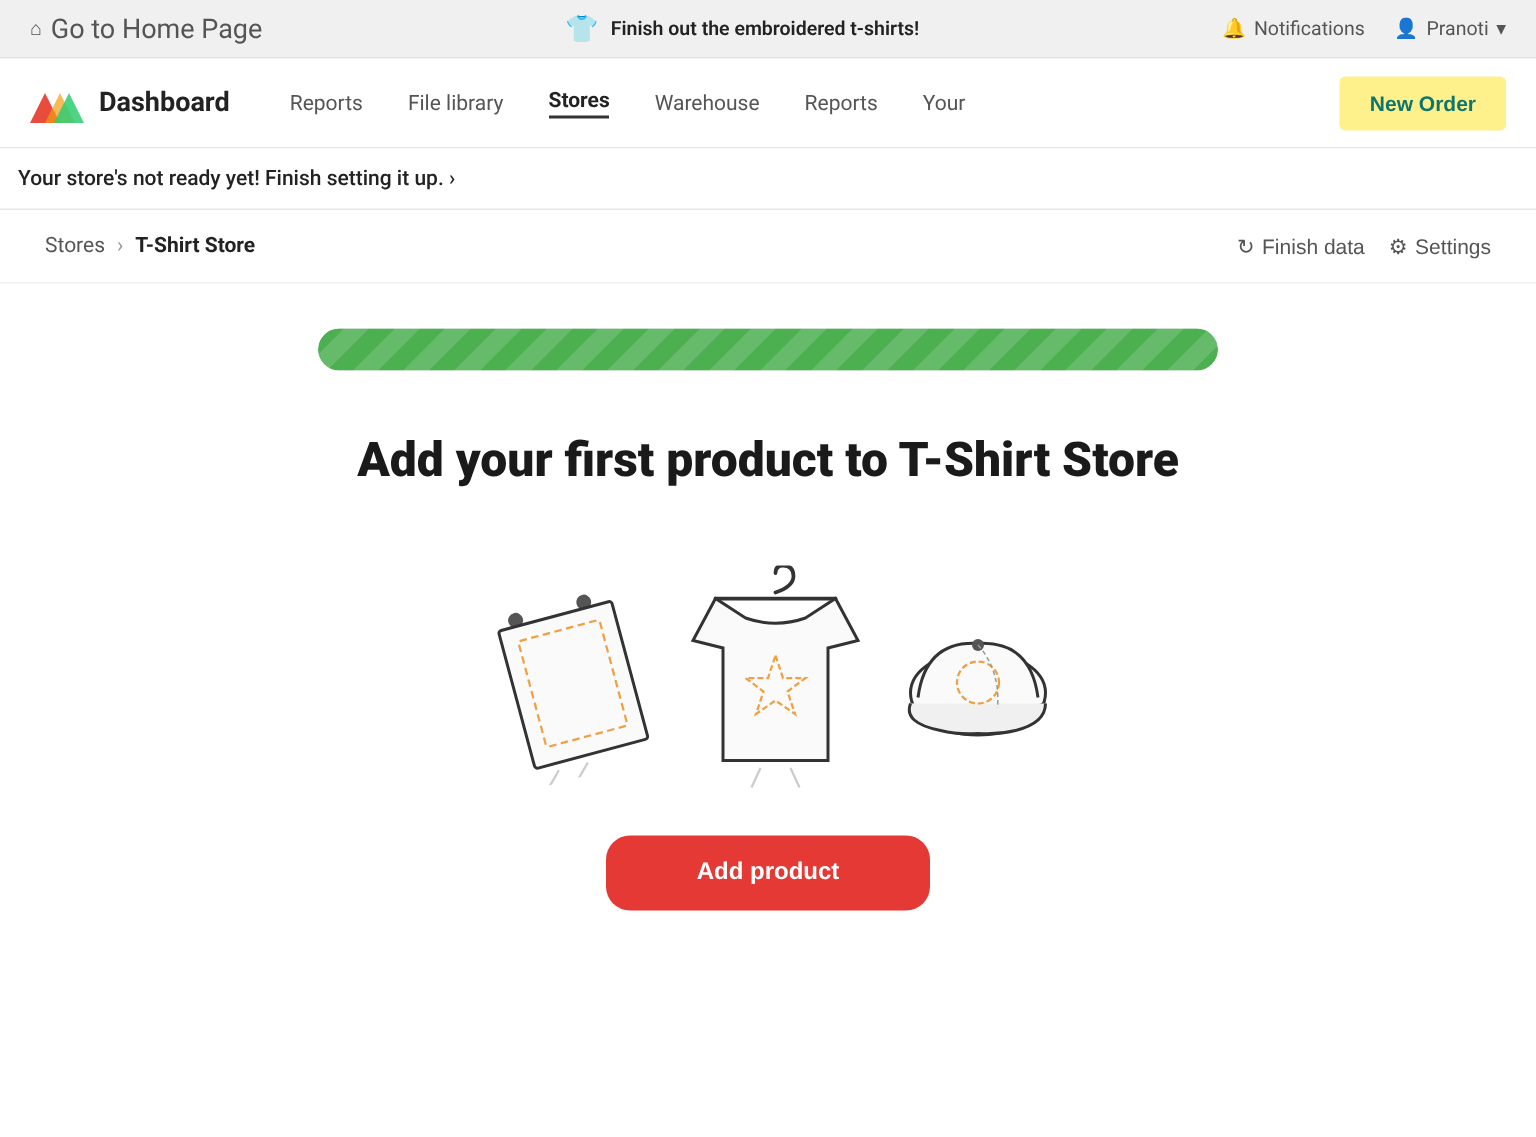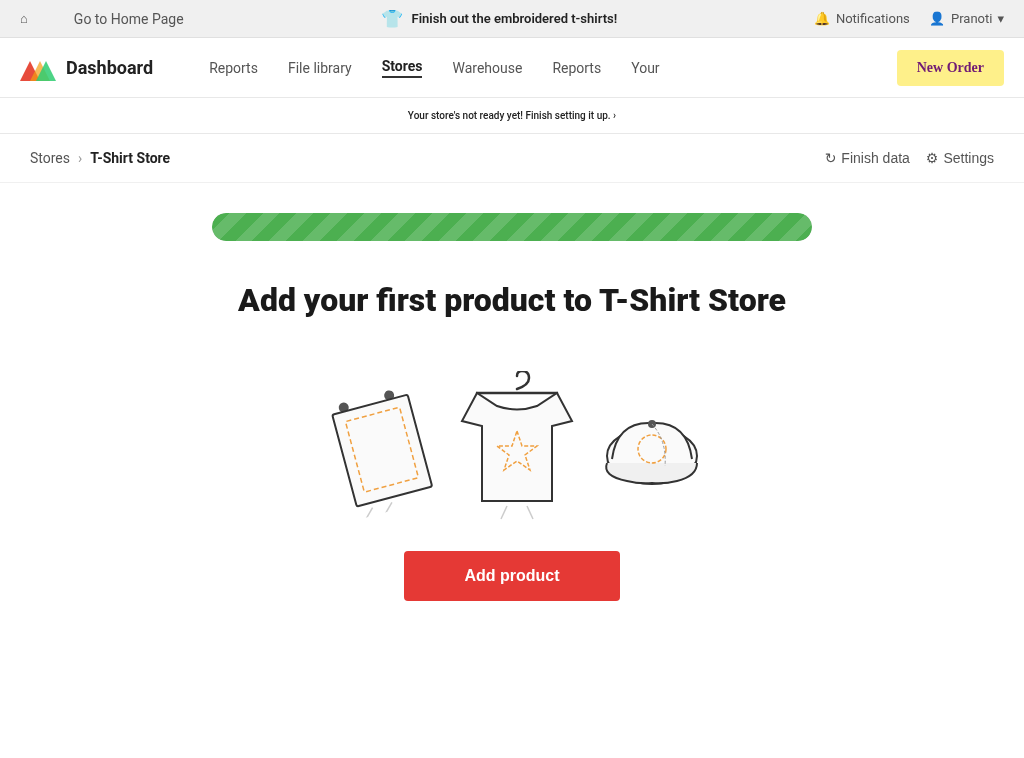--- a/index.html
+++ b/index.html
@@ -24,47 +24,44 @@
     .top-bar-right .user { display: flex; align-items: center; gap: 5px; cursor: pointer; }
 
     
     .navbar {
       background: #fff;
       border-bottom: 1px solid #e8e8e8;
       padding: 0 20px;
       display: flex;
       align-items: center;
       height: 60px;
-      gap: 16px;
     }
     .navbar-brand { display: flex; align-items: center; gap: 10px; margin-right: 40px; }
     .brand-name { font-size: 18px; font-weight: 700; color: #222; }
     .navbar-nav { display: flex; align-items: center; gap: 30px; flex: 1; }
     .nav-item { font-size: 14px; color: #555; cursor: pointer; text-decoration: none; }
     .nav-item.active { font-weight: 700; color: #222; border-bottom: 2px solid #333; padding-bottom: 2px; }
     .navbar-action { margin-left: auto; }
     .btn-new-order {
       background: #fef08a;
-      color: #701a75;
+      color: #0f766e;
       border: none;
       padding: 10px 20px;
       font-size: 14px;
       font-weight: 600;
       border-radius: 4px;
       cursor: pointer;
-      font-family: Liberation Serif, serif;
     }
 
     
     .setup-banner {
       background: #fff;
       border-bottom: 1px solid #e8e8e8;
-      text-align: center;
       padding: 12px;
-      font-size: 10px;
+      font-size: 14px;
       color: #222;
       font-weight: 500;
     }
 
     
     .main { background: #fff; min-height: calc(100vh - 120px); }
 
     
     .page-toolbar {
       display: flex;
@@ -173,36 +170,36 @@
     }
 
     
     .btn-add-product {
       background: #e53935;
       color: #fff;
       border: none;
       padding: 16px 60px;
       font-size: 16px;
       font-weight: 600;
-      border-radius: 4px;
+      border-radius: 16px;
       cursor: pointer;
       display: block;
       margin: 0 auto 40px;
     }
 
     
     .logo-svg { width: 36px; height: 30px; }
   </style>
 </head>
 <body>
 
 <div class="top-bar">
   <div class="top-bar-left">
     <span>⌂</span>
-    <a style="color:#555;text-decoration:none;font-size:14px;margin-left:40px;">Go to Home Page</a>
+    <a style="color:#555;text-decoration:none;font-size:18px;">Go to Home Page</a>
   </div>
   <div class="top-bar-center">
     <span class="tshirt-icon">👕</span>
     <span>Finish out the embroidered t-shirts!</span>
   </div>
   <div class="top-bar-right">
     <div class="notif">
       <span>🔔</span>
       <span>Notifications</span>
     </div>

